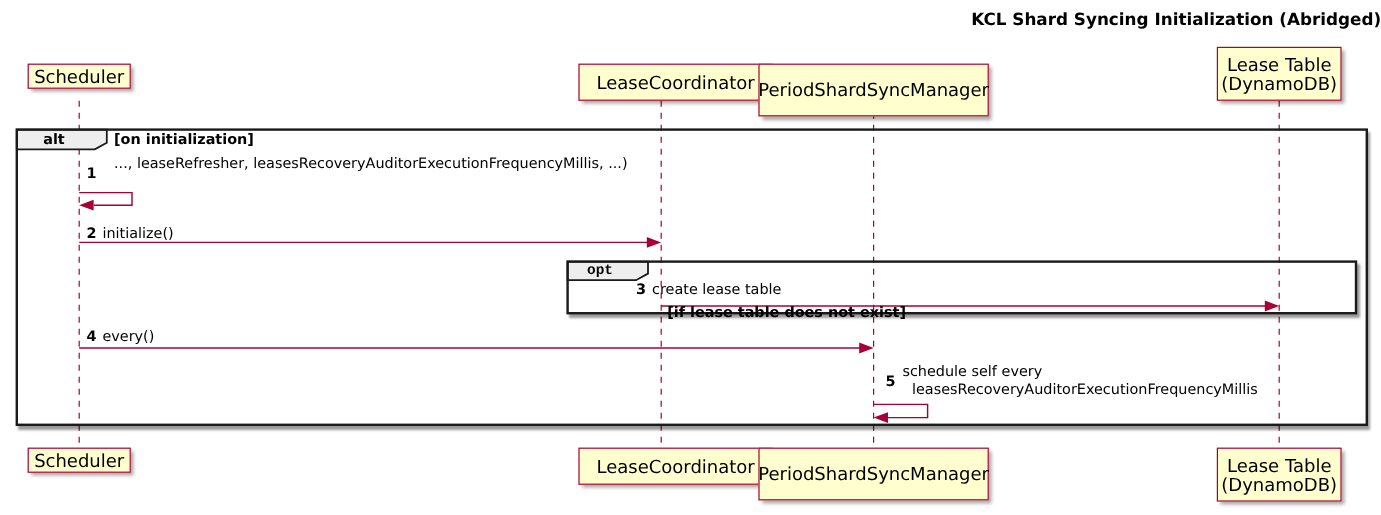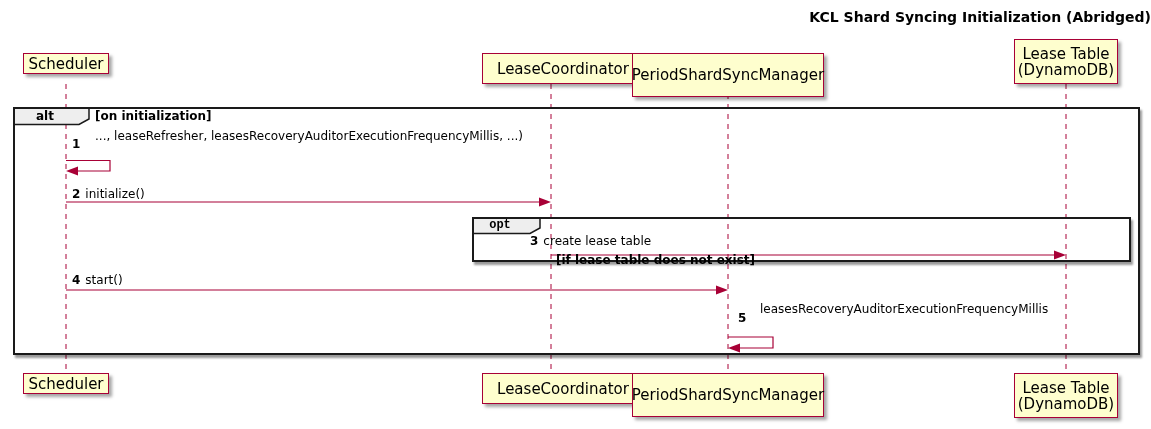--- a/index.html
+++ b/index.html
@@ -122,26 +122,27 @@
 
   <div class="msg msg-2">
     <span class="num">2</span><span>initialize()</span>
   </div>
 
   <div class="msg msg-3">
     <span class="num">3</span><span>create lease table</span>
   </div>
 
   <div class="msg msg-4">
-    <span class="num">4</span><span>start()</span>
+    <span class="num">4</span><span>every()</span>
   </div>
 
   <div class="msg msg-5">
     <span class="num">5</span>
     <div class="lines">
+      <div class="l1">schedule self every</div>
       <div class="l2">leasesRecoveryAuditorExecutionFrequencyMillis</div>
     </div>
   </div>
 
   <div class="row-bot">
     <div class="participant p-sch">
       <span>Scheduler</span>
     </div>
     <div class="participant p-lc">
       <span>LeaseCoordinator</span>

